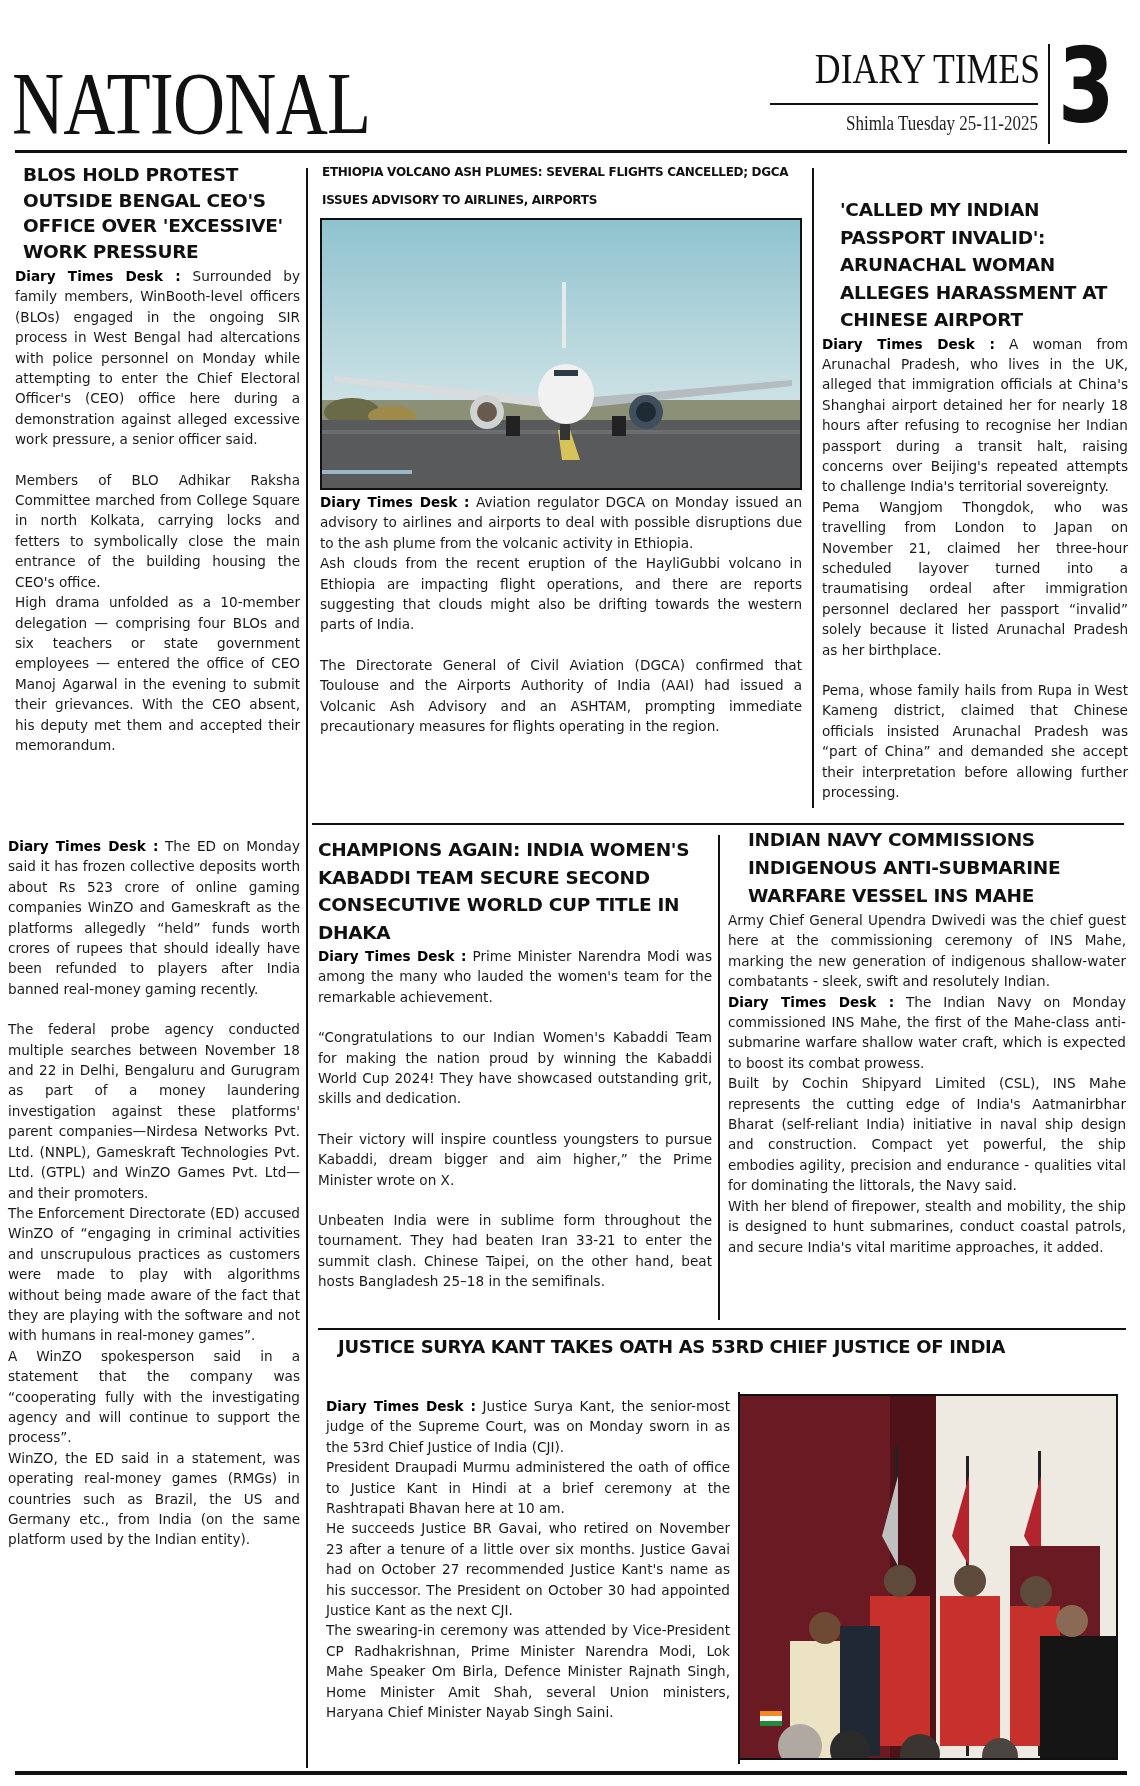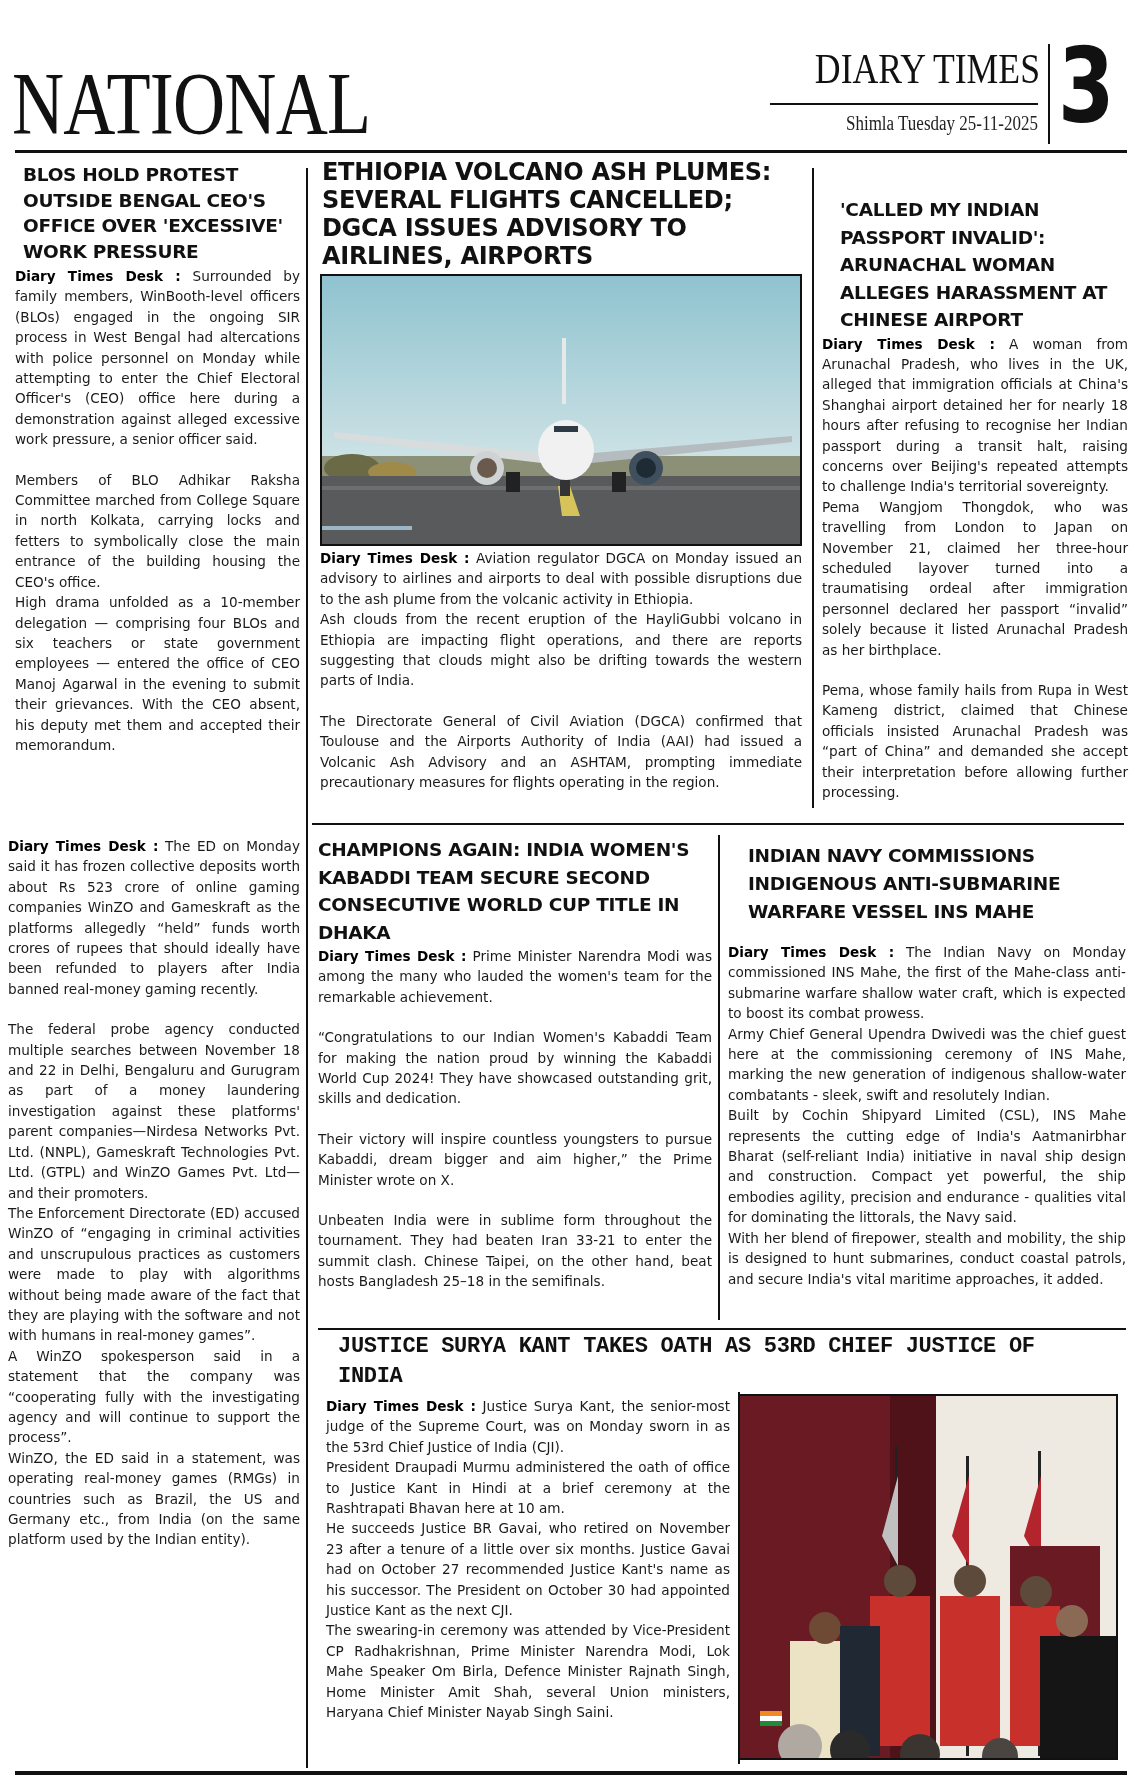--- a/index.html
+++ b/index.html
@@ -58,21 +58,21 @@
   <div class="body-text">
     <p><span class="byline">Diary Times Desk :</span> <span>The ED on Monday said it has frozen collective deposits worth about Rs 523 crore of online gaming companies WinZO and Gameskraft as the platforms allegedly “held” funds worth crores of rupees that should ideally have been refunded to players after India banned real-money gaming recently.</span></p>
     <p class="gap">The federal probe agency conducted multiple searches between November 18 and 22 in Delhi, Bengaluru and Gurugram as part of a money laundering investigation against these platforms' parent companies—Nirdesa Networks Pvt. Ltd. (NNPL), Gameskraft Technologies Pvt. Ltd. (GTPL) and WinZO Games Pvt. Ltd—and their promoters.</p>
     <p>The Enforcement Directorate (ED) accused WinZO of “engaging in criminal activities and unscrupulous practices as customers were made to play with algorithms without being made aware of the fact that they are playing with the software and not with humans in real-money games”.</p>
     <p>A WinZO spokesperson said in a statement that the company was “cooperating fully with the investigating agency and will continue to support the process”.</p>
     <p>WinZO, the ED said in a statement, was operating real-money games (RMGs) in countries such as Brazil, the US and Germany etc., from India (on the same platform used by the Indian entity).</p>
   </div>
 </div>
 
 <div class="story" style="left:318px; top:158px; width:486px;">
-  <div class="headline" style="font-size:24px; line-height:28px; padding:0 4px;">ETHIOPIA VOLCANO ASH PLUMES: SEVERAL FLIGHTS CANCELLED; DGCA ISSUES ADVISORY TO AIRLINES, AIRPORTS</div>
+  <div class="headline" style="font-size:12px; line-height:28px; padding:0 4px;">ETHIOPIA VOLCANO ASH PLUMES: SEVERAL FLIGHTS CANCELLED; DGCA ISSUES ADVISORY TO AIRLINES, AIRPORTS</div>
   <div class="photo" style="margin:4px 2px 0 2px; width:482px; height:272px;">
     <svg width="482" height="272" viewBox="0 0 482 272">
       <defs>
         <linearGradient id="sky" x1="0" y1="0" x2="0" y2="1">
           <stop offset="0" stop-color="#8fc3cf"></stop>
           <stop offset="1" stop-color="#cfe3e6"></stop>
         </linearGradient>
       </defs>
       <rect x="0" y="0" width="482" height="190" fill="url(#sky)"></rect>
       <rect x="0" y="180" width="482" height="20" fill="#8c9077"></rect>
@@ -121,31 +121,31 @@
   <div class="headline" style="font-size:18.5px; line-height:27.5px;">CHAMPIONS AGAIN: INDIA WOMEN'S KABADDI TEAM SECURE SECOND CONSECUTIVE WORLD CUP TITLE IN DHAKA</div>
   <div class="body-text">
     <p><span class="byline">Diary Times Desk :</span> <span>Prime Minister Narendra Modi was among the many who lauded the women's team for the remarkable achievement.</span></p>
     <p class="gap">“Congratulations to our Indian Women's Kabaddi Team for making the nation proud by winning the Kabaddi World Cup 2024! They have showcased outstanding grit, skills and dedication.</p>
     <p class="gap">Their victory will inspire countless youngsters to pursue Kabaddi, dream bigger and aim higher,” the Prime Minister wrote on X.</p>
     <p class="gap">Unbeaten India were in sublime form throughout the tournament. They had beaten Iran 33-21 to enter the summit clash. Chinese Taipei, on the other hand, beat hosts Bangladesh 25–18 in the semifinals.</p>
   </div>
 </div>
 
 <div class="story" style="left:728px; top:826px; width:398px;">
-  <div class="headline" style="font-size:18.5px; line-height:28px; padding:16px 20px;">INDIAN NAVY COMMISSIONS INDIGENOUS ANTI-SUBMARINE WARFARE VESSEL INS MAHE</div>
+  <div class="headline" style="font-size:18.5px; line-height:28px; padding:0 20px;">INDIAN NAVY COMMISSIONS INDIGENOUS ANTI-SUBMARINE WARFARE VESSEL INS MAHE</div>
   <div class="body-text">
+    <p>Army Chief General Upendra Dwivedi was the chief guest here at the commissioning ceremony of INS Mahe, marking the new generation of indigenous shallow-water combatants - sleek, swift and resolutely Indian.</p>
     <p><span class="byline">Diary Times Desk :</span> <span>The Indian Navy on Monday commissioned INS Mahe, the first of the Mahe-class anti-submarine warfare shallow water craft, which is expected to boost its combat prowess.</span></p>
-    <p>Army Chief General Upendra Dwivedi was the chief guest here at the commissioning ceremony of INS Mahe, marking the new generation of indigenous shallow-water combatants - sleek, swift and resolutely Indian.</p>
     <p>Built by Cochin Shipyard Limited (CSL), INS Mahe represents the cutting edge of India's Aatmanirbhar Bharat (self-reliant India) initiative in naval ship design and construction. Compact yet powerful, the ship embodies agility, precision and endurance - qualities vital for dominating the littorals, the Navy said.</p>
     <p>With her blend of firepower, stealth and mobility, the ship is designed to hunt submarines, conduct coastal patrols, and secure India's vital maritime approaches, it added.</p>
   </div>
 </div>
 
 <div class="story" style="left:318px; top:1332px; width:808px;">
-  <div class="headline" style="font-size:22px; line-height:30px; padding:0 40px 0 20px;font-family:Liberation Mono, monospace;">JUSTICE SURYA KANT TAKES OATH AS 53RD CHIEF JUSTICE OF INDIA</div>
+  <div class="headline" style="font-size:18px; line-height:30px; padding:0 40px 0 20px;">JUSTICE SURYA KANT TAKES OATH AS 53RD CHIEF JUSTICE OF INDIA</div>
 </div>
 <div class="body-text" style="position:absolute; left:326px; top:1396px; width:404px;">
   <p><span class="byline">Diary Times Desk :</span> <span>Justice Surya Kant, the senior-most judge of the Supreme Court, was on Monday sworn in as the 53rd Chief Justice of India (CJI).</span></p>
   <p>President Draupadi Murmu administered the oath of office to Justice Kant in Hindi at a brief ceremony at the Rashtrapati Bhavan here at 10 am.</p>
   <p>He succeeds Justice BR Gavai, who retired on November 23 after a tenure of a little over six months. Justice Gavai had on October 27 recommended Justice Kant's name as his successor. The President on October 30 had appointed Justice Kant as the next CJI.</p>
   <p>The swearing-in ceremony was attended by Vice-President CP Radhakrishnan, Prime Minister Narendra Modi, Lok Mahe Speaker Om Birla, Defence Minister Rajnath Singh, Home Minister Amit Shah, several Union ministers, Haryana Chief Minister Nayab Singh Saini.</p>
 </div>
 <div class="photo" style="position:absolute; left:738px; top:1394px; width:380px; height:366px;">
   <svg width="380" height="366" viewBox="0 0 380 366">
     <rect x="0" y="0" width="196" height="366" fill="#6a1a22"></rect>

